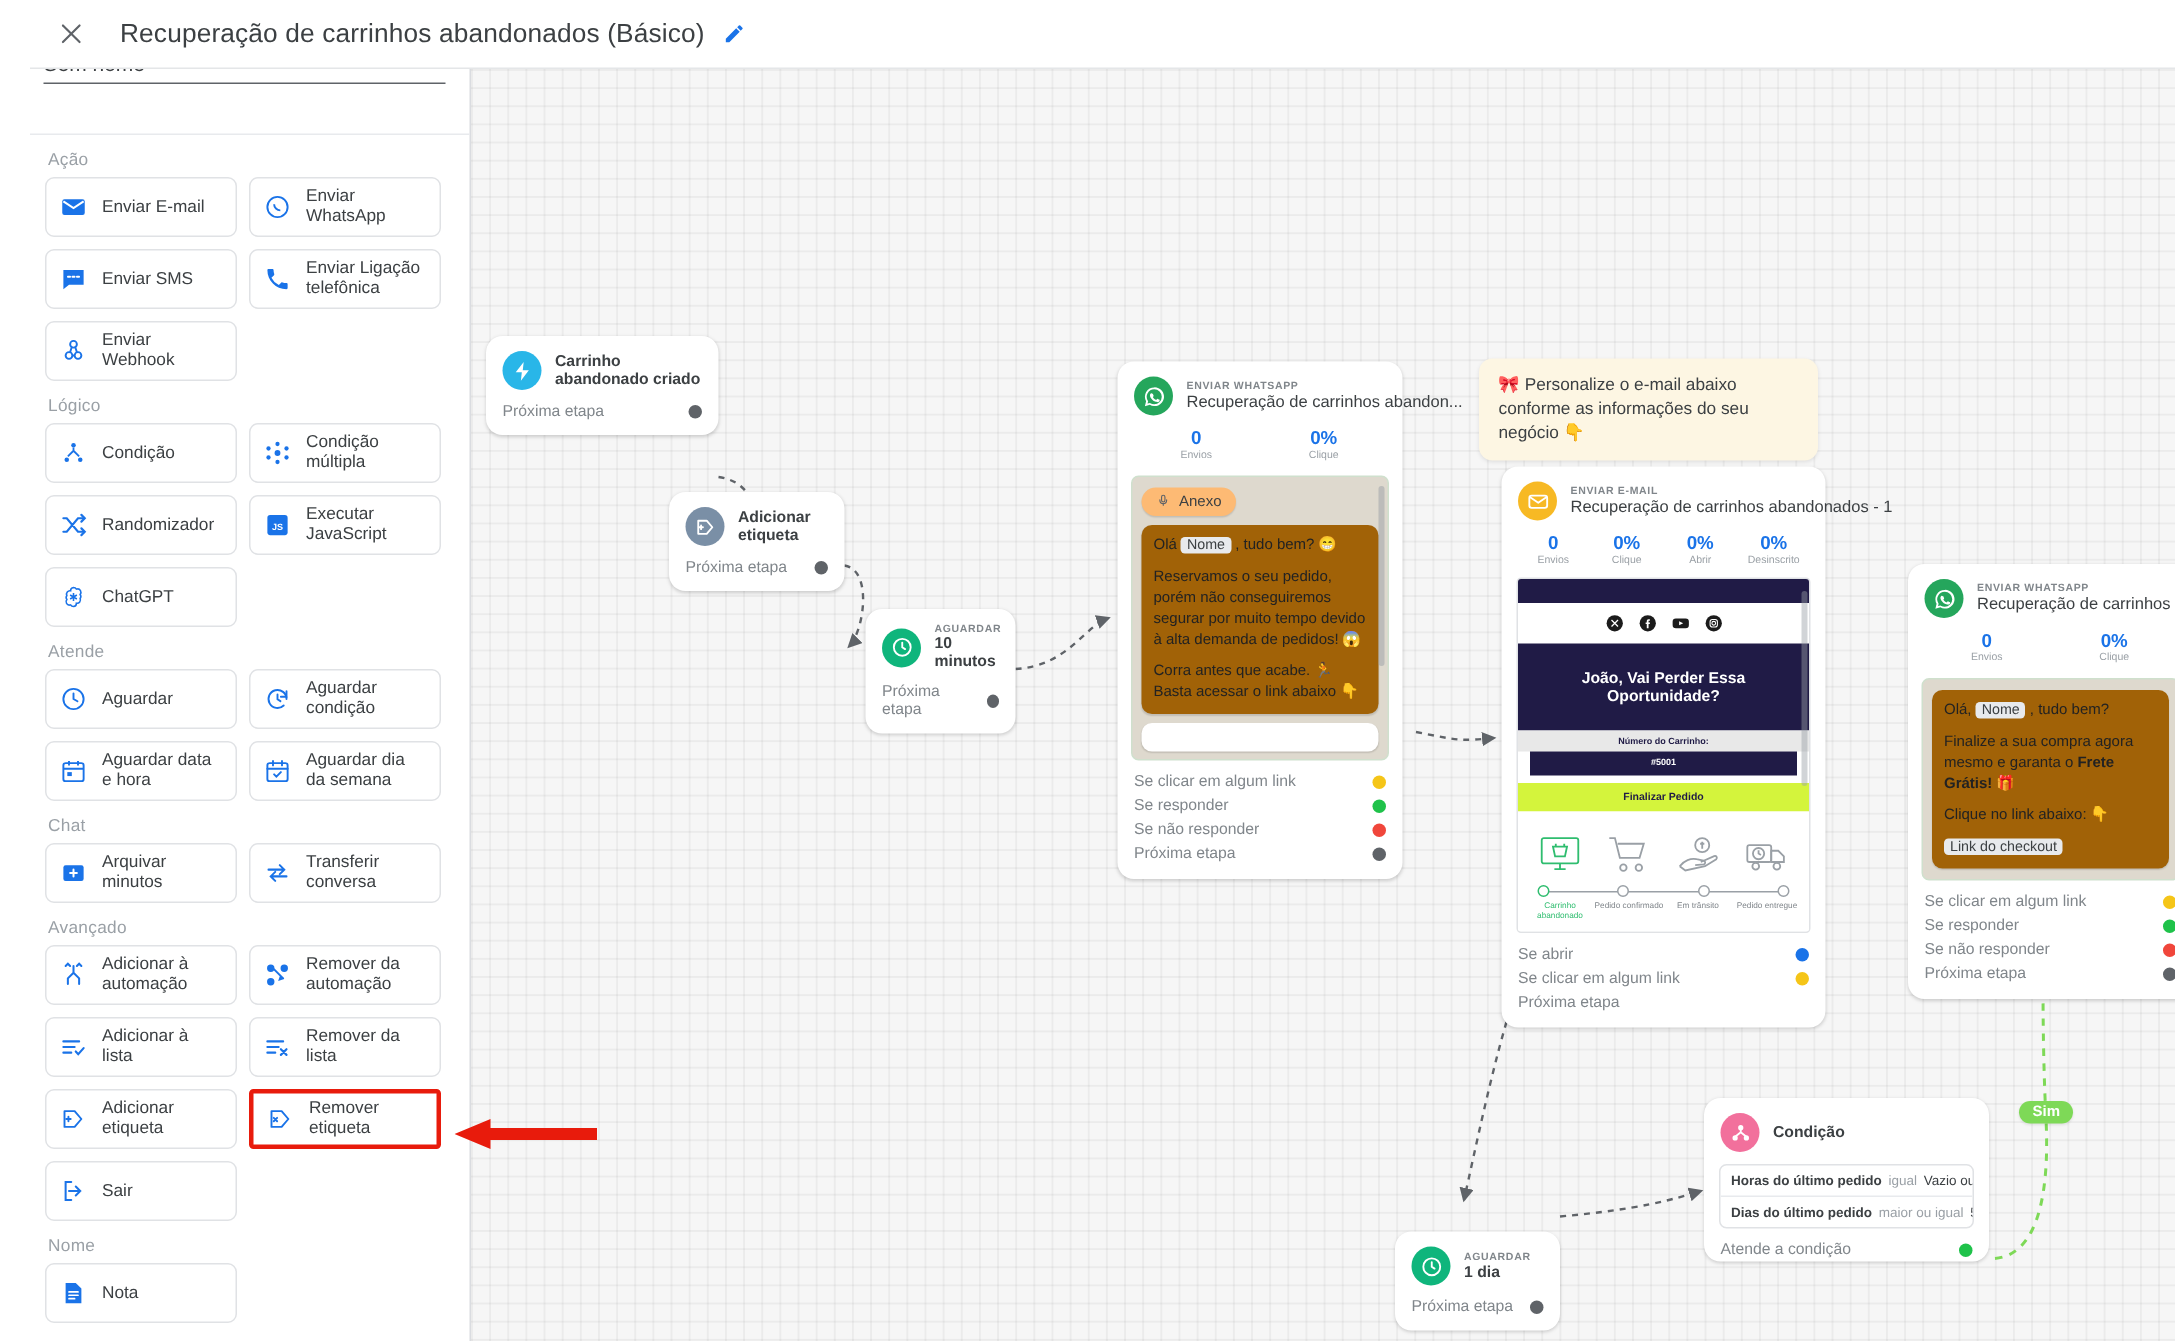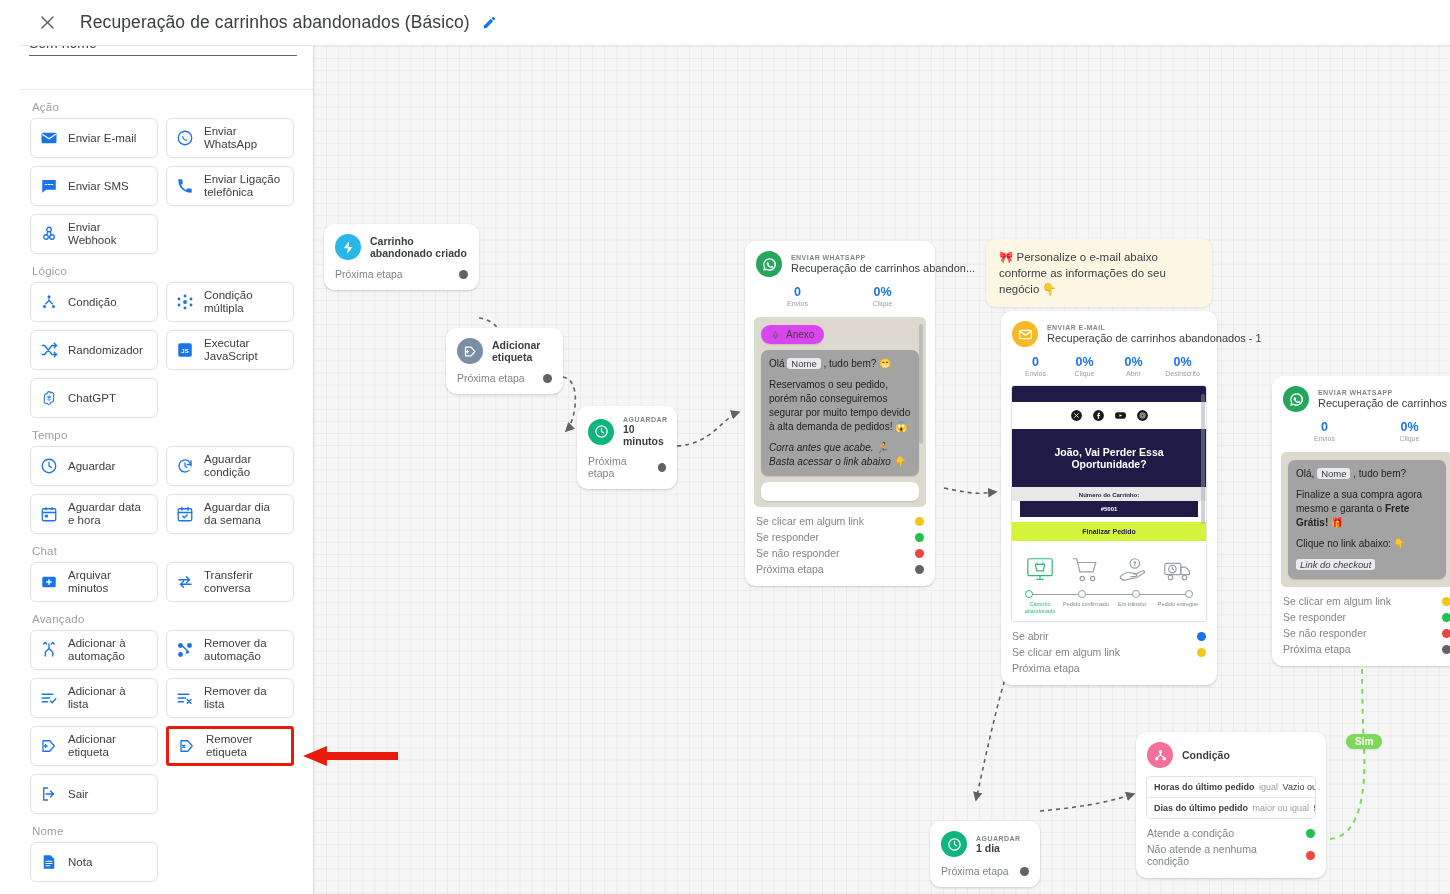--- a/index.html
+++ b/index.html
@@ -111,30 +111,30 @@
   .dot-red    { background: #f0463b; }
   .dot-blue   { background: #1a73e8; }
   .dot-grey   { background: #5f6368; }
 
   
   .wa-preview {
     margin: 2px 9px 6px; border: 1px solid #cfe0cd; border-radius: 5px;
     background: #ded9ce; padding: 7px 6px; overflow: hidden; position: relative;
   }
   .wa-attach {
-    background: #d946ef; border-radius: 14px; padding: 4px 10px; font-size: 10px;
-    color: #3c4043; display: inline-flex; align-items: flex-end; gap: 6px;
+    background: #fdba74; border-radius: 14px; padding: 4px 10px; font-size: 10px;
+    color: #3c4043; display: inline-flex; align-items: flex-start; gap: 6px;
     box-shadow: 0 1px 1px rgba(0,0,0,.13); margin-bottom: 6px;
   }
   .wa-bubble {
-    background: #a3a3a3; border-radius: 7px; padding: 7px 8px; font-size: 10px;
+    background: #a16207; border-radius: 7px; padding: 7px 8px; font-size: 10px;
     color: #222; line-height: 14px; box-shadow: 0 1px 1px rgba(0,0,0,.13);
   }
   .wa-bubble p { margin-bottom: 7px; }
-  .wa-bubble p:last-child { margin-bottom: 0; font-style: italic; }
+  .wa-bubble p:last-child { margin-bottom: 0; }
   .chip {
     background: #e8eaed; border-radius: 3px; padding: 0 4px; color: #3c4043; font-size: 9.5px;
   }
   .wa-bubble-small {
     background: #fff; border-radius: 7px; padding: 4px 8px; font-size: 10px; margin-top: 6px;
     box-shadow: 0 1px 1px rgba(0,0,0,.13); color: #9aa0a6;
   }
   .wa-scroll {
     position: absolute; right: 2px; top: 6px; width: 4px; height: 120px;
     background: #9aa0a6; border-radius: 3px; opacity: .5;
@@ -319,21 +319,21 @@
           <div class="p-item">
             <span class="ic">
               <svg viewBox="0 0 24 24" fill="none" stroke="#1a73e8" stroke-width="1.4">
                 <path d="M12 3.5a3 3 0 012.6 1.5 3 3 0 013.6 1.3 3 3 0 01-.3 3.4 3 3 0 010 3.6 3 3 0 01-3.3 4.2A3 3 0 0112 20.5a3 3 0 01-2.6-1.5 3 3 0 01-3.6-1.3 3 3 0 01.3-3.4 3 3 0 010-3.6 3 3 0 013.3-4.2A3 3 0 0112 3.5z"></path>
                 <path d="M12 8.5v7M9 10.2l6 3.6M15 10.2l-6 3.6"></path>
               </svg>
             </span>
             <span class="lbl">ChatGPT</span>
           </div>
         </div>
-        <div class="group-label">Tempo</div>
+        <div class="group-label">Atende</div>
         <div class="grid">
           <div class="p-item">
             <span class="ic">
               <svg viewBox="0 0 24 24" fill="none" stroke="#1a73e8" stroke-width="1.7">
                 <circle cx="12" cy="12" r="9"></circle>
                 <path d="M12 7v5l3.5 2" stroke-linecap="round"></path>
               </svg>
             </span>
             <span class="lbl">Aguardar</span>
           </div>
@@ -819,22 +819,18 @@
         <div class="cond-row">
           <b>Dias do último pedido</b>
           <span class="op">maior ou igual</span>
           <span class="val">5</span>
         </div>
       </div>
       <div class="port-row">
         <span>Atende a condição</span>
         <span class="dot dot-green"></span>
       </div>
-      <div class="port-row" style="padding-bottom:11px;">
-        <span>Não atende a nenhuma condição</span>
-        <span class="dot dot-red"></span>
-      </div>
     </div>
 
     <div class="pill-sim" style="left:1032px; top:688px;">Sim</div>
 
   </div>
 </div>
 
 </body></html>

